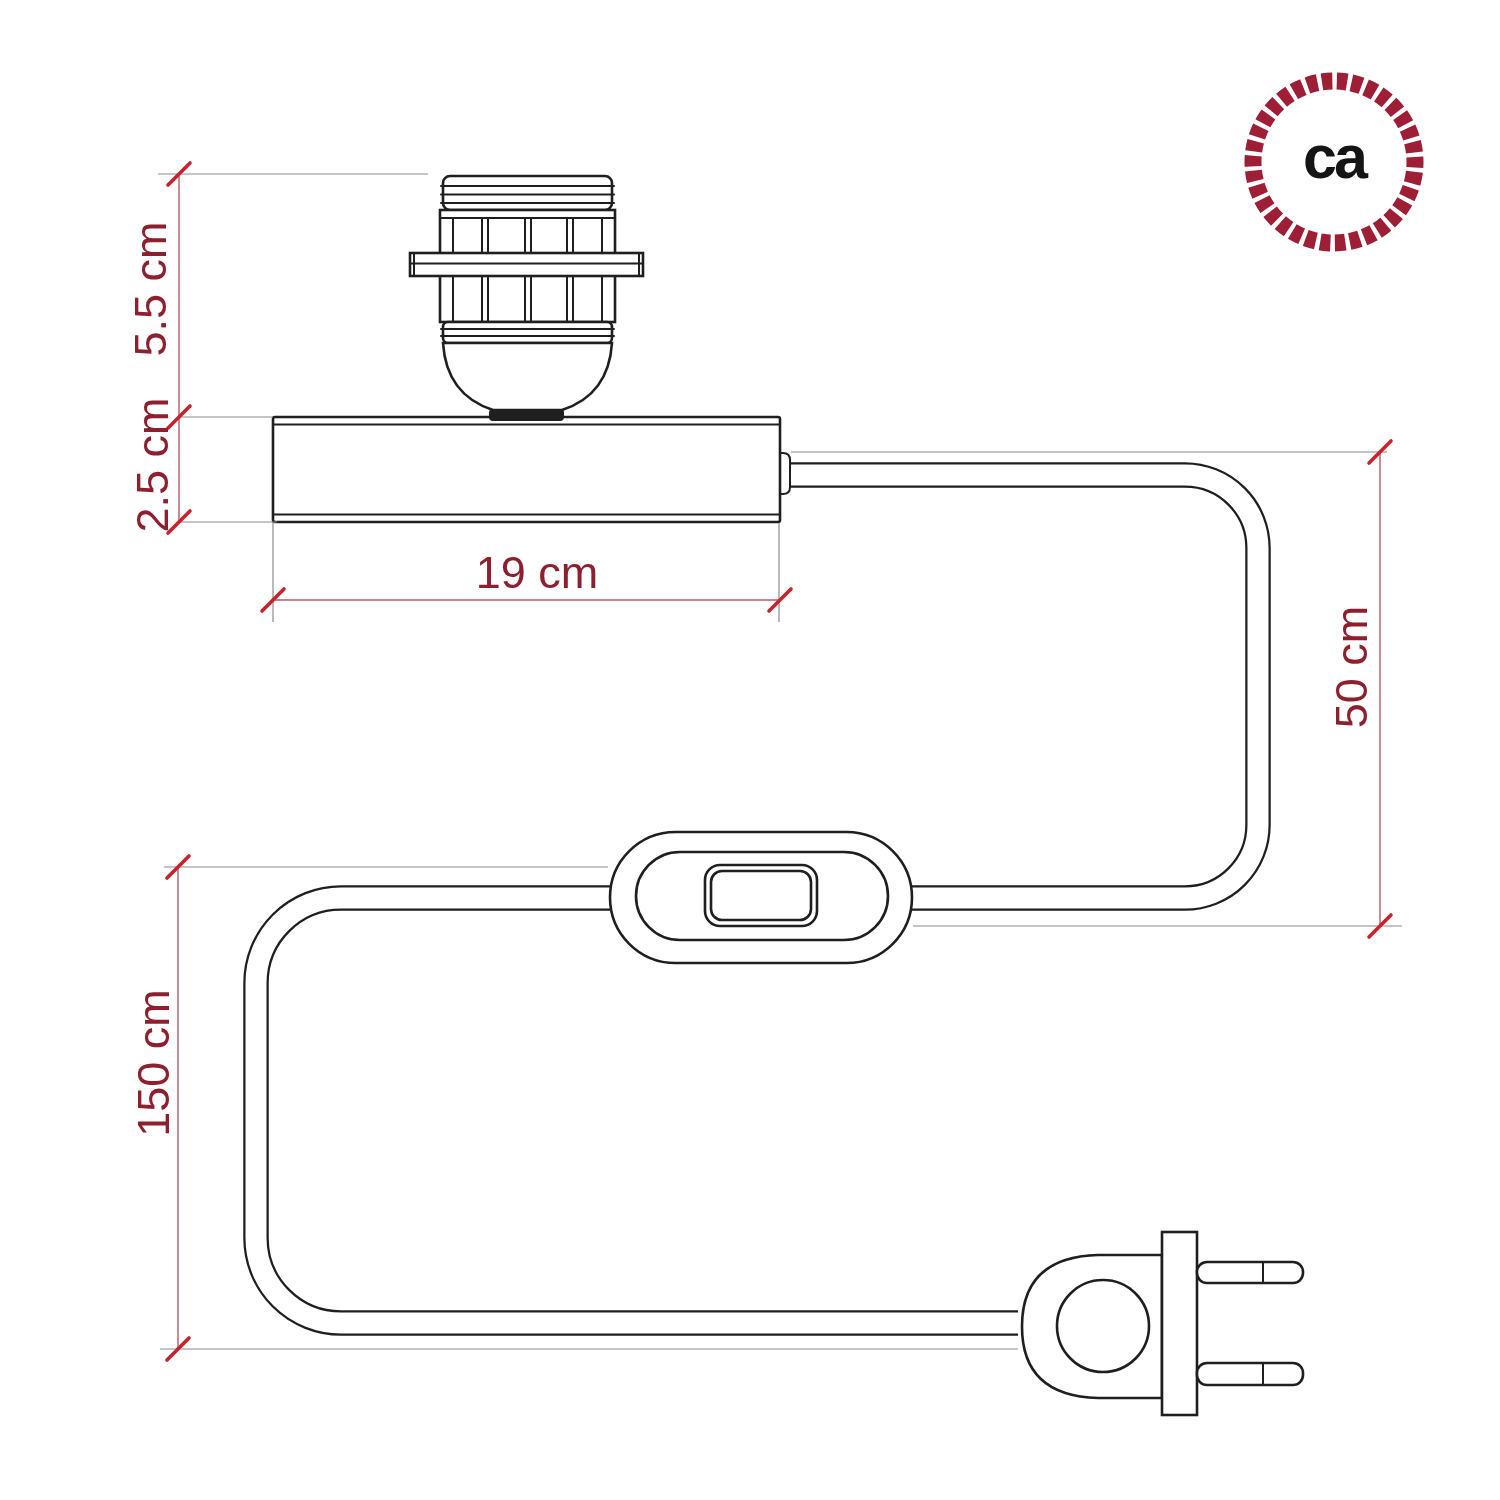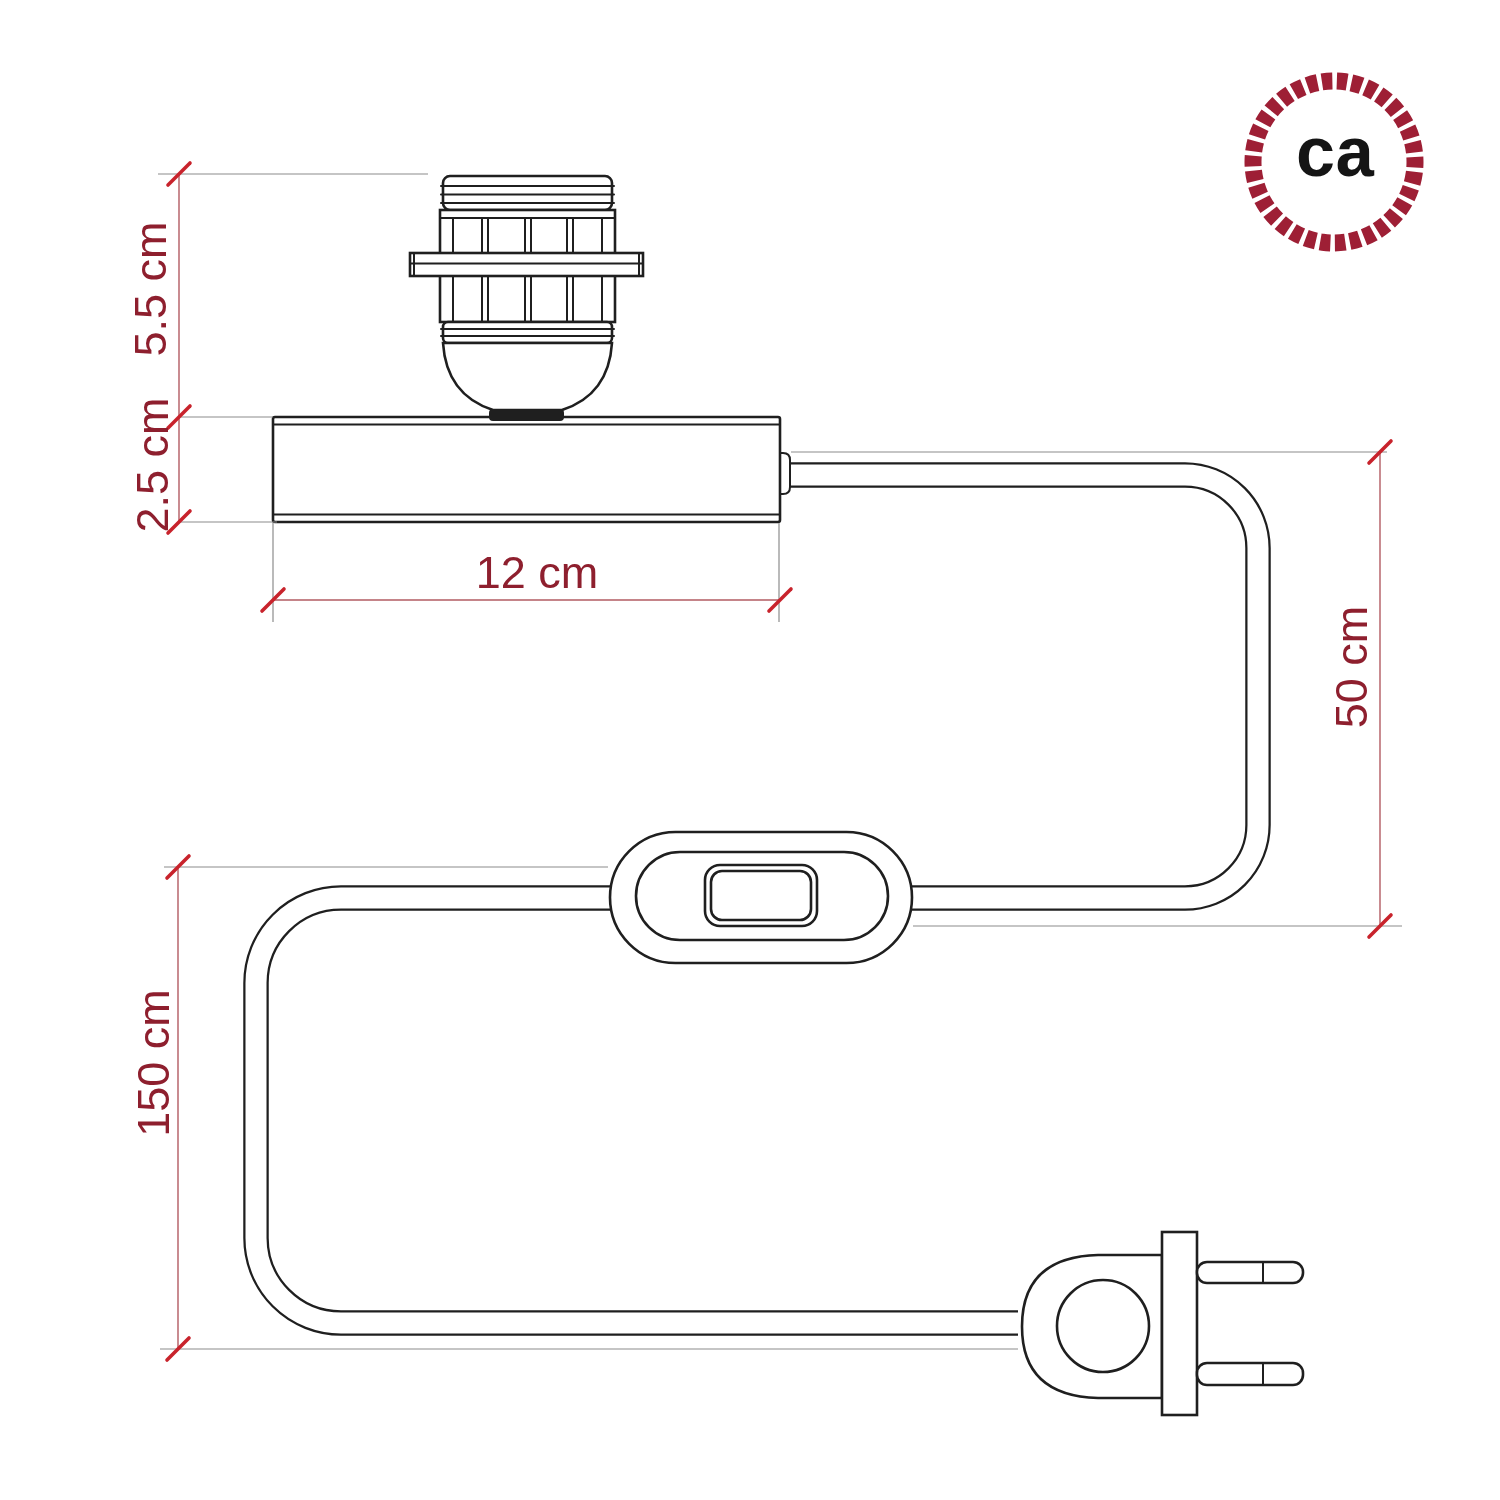--- a/index.html
+++ b/index.html
@@ -24,23 +24,22 @@
     position:absolute;font-size:45px;line-height:1;white-space:nowrap;
     color:var(--dimension-text,#8e1f2e);
     transform:translate(-50%,-50%);
   }
   .dim-label.v{transform:translate(-50%,-50%) rotate(-90deg);}
   
   .logo{position:absolute;left:1244px;top:72px;width:180px;height:180px;}
   .logo svg{position:absolute;left:0;top:0;}
   .logo .logo-text{
     position:absolute;left:50%;top:47%;transform:translate(-50%,-50%);
-    font-size:70px;font-weight:bold;letter-spacing:-3px;
+    font-size:61px;font-weight:bold;letter-spacing:-3px;
     color:var(--logo-text,#151515);
-    font-family:Liberation Mono, monospace;
   }
 </style>
 </head>
 <body>
 
 <div class="stage">
 
   <svg class="drawing" width="1500" height="1500" viewBox="0 0 1500 1500">
 
     <g>
@@ -131,21 +130,21 @@
       <line class="dim" x1="178" y1="867" x2="178" y2="1349"></line>
       <line class="tick" x1="167" y1="878" x2="189" y2="856"></line>
       <line class="tick" x1="167" y1="1360" x2="189" y2="1338"></line>
     </g>
   </svg>
 
   <div class="dim-label v" style="left:150px;top:289px">5.5 cm</div>
 
   <div class="dim-label v" style="left:152px;top:465px">2.5 cm</div>
 
-  <div class="dim-label" style="left:537px;top:572px">12 cm</div>
+  <div class="dim-label" style="left:537px;top:572px">19 cm</div>
 
   <div class="dim-label v" style="left:1351px;top:667px">50 cm</div>
 
   <div class="dim-label v" style="left:153px;top:1063px">150 cm</div>
 
   <div class="logo">
     <svg width="180" height="180" viewBox="0 0 180 180">
       <circle cx="90" cy="90" r="81" fill="none" stroke="var(--logo-rope,#9e1f35)" stroke-width="17" stroke-dasharray="10.5 4.4" transform="rotate(8 90 90)"></circle>
     </svg>
     <span class="logo-text">ca</span>

